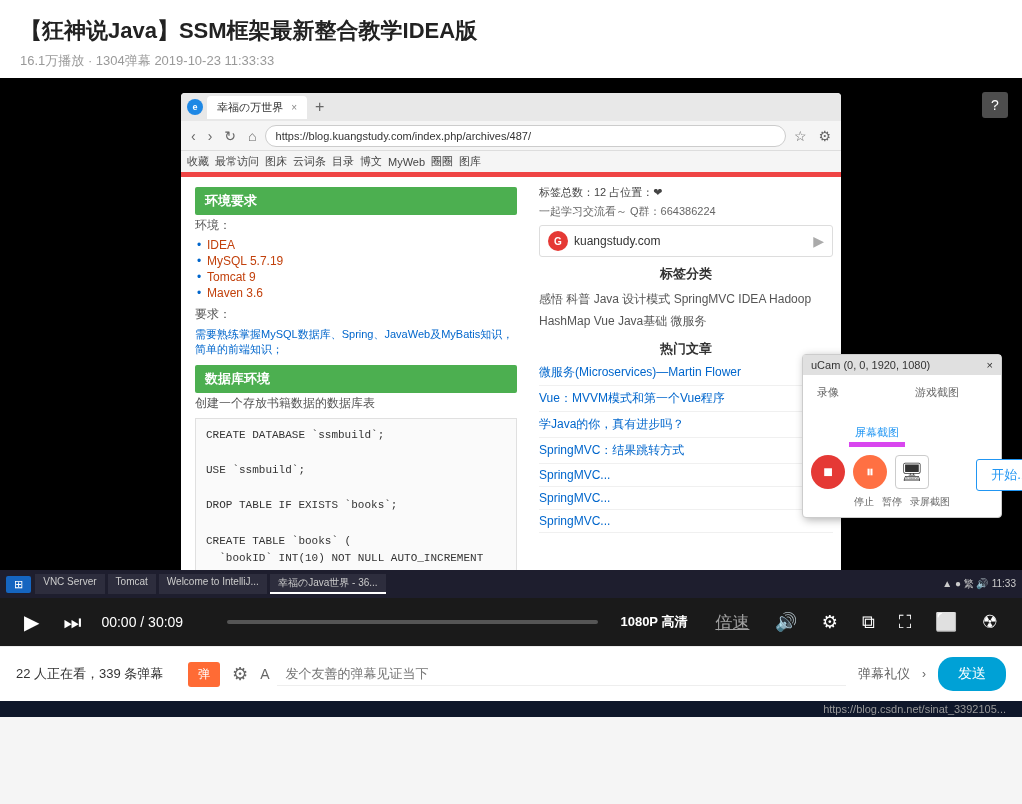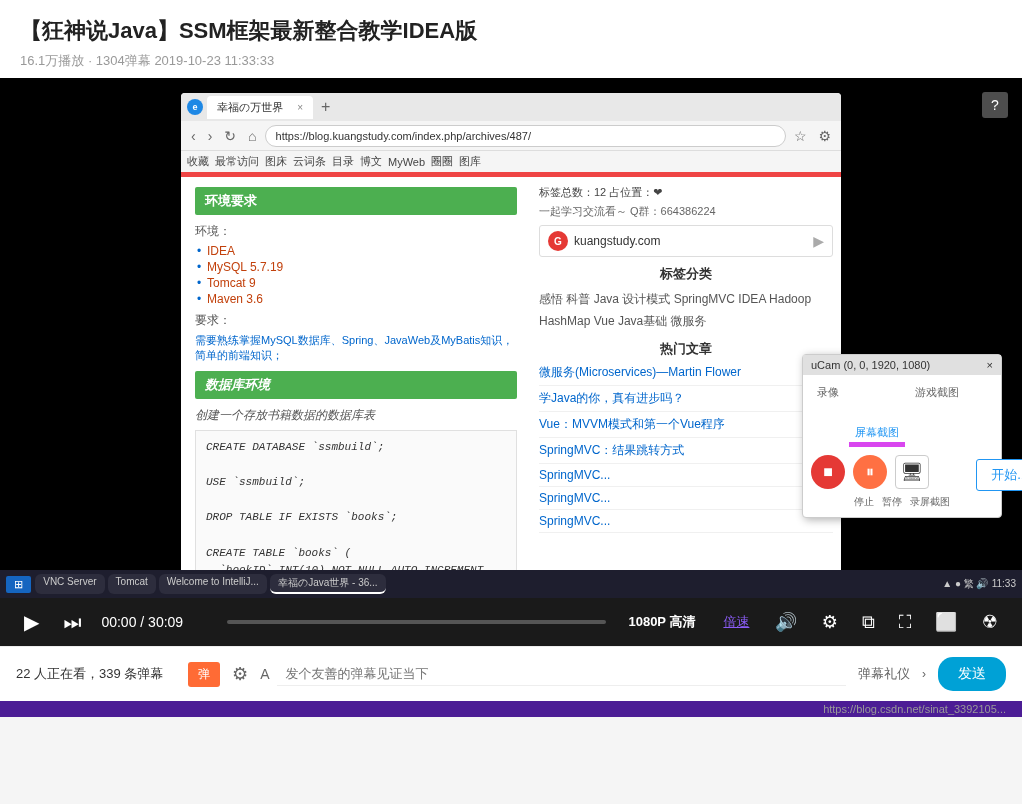--- a/index.html
+++ b/index.html
@@ -8,38 +8,38 @@
     .page-header { padding: 16px 20px 8px; background: #fff; }
     .page-title { font-size: 22px; font-weight: bold; color: #222; margin-bottom: 6px; }
     .page-meta { font-size: 13px; color: #999; }
 
     .video-section { background: #1a1a1a; position: relative; width: 100%; }
     .video-wrapper { position: relative; background: #000; width: 100%; height: 520px; display: flex; align-items: center; justify-content: center; overflow: hidden; }
 
     
     .browser-mock { width: 660px; height: 490px; background: #f0f0f0; border-radius: 4px; position: relative; overflow: hidden; margin-right: 0; }
     .browser-tab-bar { background: #e8e8e8; height: 28px; display: flex; align-items: center; padding: 0 6px; gap: 4px; }
-    .browser-tab { background: #fff; border-radius: 4px 4px 0 0; padding: 4px 10px; font-size: 11px; display: flex; align-items: center; gap: 14px; color: #333; }
+    .browser-tab { background: #fff; border-radius: 4px 4px 0 0; padding: 4px 10px; font-size: 11px; display: flex; align-items: center; gap: 8px; color: #333; }
     .browser-tab .tab-close { color: #888; font-size: 10px; cursor: pointer; }
     .browser-new-tab { color: #666; font-size: 16px; padding: 0 4px; cursor: pointer; }
     .browser-toolbar { background: #f5f5f5; height: 30px; display: flex; align-items: center; padding: 0 6px; gap: 4px; border-bottom: 1px solid #ddd; }
     .browser-nav-btn { background: none; border: none; color: #666; cursor: pointer; font-size: 14px; padding: 2px 4px; }
     .browser-address-bar { flex: 1; height: 22px; border: 1px solid #ccc; border-radius: 11px; padding: 0 10px; font-size: 11px; color: #333; background: #fff; }
     .browser-bookmarks { background: #f5f5f5; height: 26px; display: flex; align-items: center; padding: 0 6px; gap: 6px; border-bottom: 5px solid #ef4444; font-size: 11px; color: #444; }
     .bookmark-item { cursor: pointer; color: #444; font-size: 11px; }
     .browser-content { display: flex; height: calc(100% - 84px); overflow: hidden; }
     .article-area { flex: 1; padding: 10px 14px; overflow: hidden; background: #fff; }
-    .section-header { background: #4caf50; color: #fff; padding: 5px 10px; font-size: 13px; font-weight: bold; margin-bottom: 8px; border-radius: 2px; }
+    .section-header { background: #4caf50; color: #fff; padding: 5px 10px; font-size: 13px; font-weight: bold; margin-bottom: 2px; border-radius: 2px; }
     .env-label { font-size: 12px; color: #555; margin-bottom: 4px; }
     .bullet-list { list-style: none; padding: 0; }
     .bullet-list li { font-size: 12px; color: #c2410c; margin: 2px 0; padding-left: 12px; position: relative; }
     .bullet-list li::before { content: '•'; position: absolute; left: 2px; color: #0066cc; }
     .require-label { font-size: 12px; color: #555; margin: 6px 0 4px; }
     .require-item { font-size: 11px; color: #0066cc; margin: 2px 0; }
-    .db-section { margin-top: 8px; font-style: italic; }
+    .db-section { margin-top: 8px; }
     .db-desc { font-size: 12px; color: #555; margin-bottom: 6px; }
     .code-block { background: #fafafa; border: 1px solid #e0e0e0; padding: 8px 10px; font-family: 'Courier New', monospace; font-size: 11px; color: #333; line-height: 1.6; overflow: hidden; }
 
     .sidebar-right { width: 310px; background: #fff; padding: 8px; overflow: hidden; }
     .sidebar-stats { font-size: 11px; color: #444; margin-bottom: 4px; display: flex; gap: 8px; }
     .sidebar-study { font-size: 11px; color: #666; }
     .kuangstudy-link { display: flex; align-items: center; gap: 6px; border: 1px solid #ddd; border-radius: 3px; padding: 5px 8px; margin: 6px 0; }
     .kuang-icon { width: 20px; height: 20px; background: #e53935; border-radius: 50%; display: flex; align-items: center; justify-content: center; color: #fff; font-size: 10px; font-weight: bold; }
     .kuang-text { font-size: 12px; color: #333; flex: 1; }
     .kuang-arrow { color: #aaa; font-size: 14px; }
@@ -64,33 +64,33 @@
     .screen-popup-labels { display: flex; gap: 8px; justify-content: center; font-size: 10px; color: #666; }
     .start-btn { position: absolute; right: -50px; top: 50%; transform: translateY(-50%); background: #fff; border: 1px solid #2196f3; color: #2196f3; padding: 6px 14px; font-size: 13px; border-radius: 3px; cursor: pointer; }
 
     
     .help-btn { position: absolute; top: 14px; right: 14px; width: 26px; height: 26px; background: rgba(255,255,255,0.3); border-radius: 3px; display: flex; align-items: center; justify-content: center; color: #fff; font-size: 14px; cursor: pointer; }
 
     
     .os-taskbar { background: #1e1e2e; height: 28px; display: flex; align-items: center; padding: 0 6px; gap: 4px; }
     .taskbar-start { background: #1565c0; color: #fff; font-size: 11px; padding: 2px 8px; border-radius: 2px; cursor: pointer; }
     .taskbar-items { display: flex; gap: 3px; flex: 1; }
-    .taskbar-item { background: #2d2d3d; color: #ccc; font-size: 10px; padding: 2px 8px; border-radius: 6px; cursor: pointer; border-bottom: 2px solid transparent; }
+    .taskbar-item { background: #2d2d3d; color: #ccc; font-size: 10px; padding: 2px 8px; border-radius: 0; cursor: pointer; border-bottom: 2px solid transparent; }
     .taskbar-item.active { border-bottom-color: #fff; }
     .taskbar-right { display: flex; align-items: center; gap: 4px; }
     .taskbar-systray { color: #ccc; font-size: 10px; display: flex; gap: 3px; align-items: center; }
 
     
     .video-controls { background: #1a1a1a; padding: 8px 20px; display: flex; align-items: center; gap: 16px; }
     .ctrl-btn { background: none; border: none; color: #fff; cursor: pointer; font-size: 20px; padding: 4px; }
     .time-display { color: #fff; font-size: 14px; min-width: 110px; }
     .progress-bar { flex: 1; height: 4px; background: #555; border-radius: 2px; cursor: pointer; }
     .progress-fill { height: 100%; width: 0%; background: #e53935; border-radius: 2px; }
     .quality-btn { color: #fff; font-size: 13px; font-weight: bold; background: none; border: none; cursor: pointer; padding: 4px 6px; }
-    .speed-btn { color: #8b5cf6; font-size: 13px; background: none; border: none; cursor: pointer; padding: 4px 6px; text-decoration: underline; }
+    .speed-btn { color: #a3a3a3; font-size: 17px; background: none; border: none; cursor: pointer; padding: 4px 6px; text-decoration: underline; }
     .ctrl-icon { color: #fff; font-size: 18px; cursor: pointer; padding: 4px; background: none; border: none; }
 
     
     .bottom-bar { background: #fff; border-top: 1px solid #eee; padding: 10px 16px; display: flex; align-items: center; gap: 12px; }
     .viewers-info { font-size: 13px; color: #333; min-width: 160px; }
     .danmu-toggle { background: #ff6b35; color: #fff; border: none; padding: 4px 10px; border-radius: 3px; font-size: 12px; cursor: pointer; }
     .danmu-settings { background: none; border: none; cursor: pointer; font-size: 18px; color: #666; }
     .danmu-input-area { flex: 1; display: flex; align-items: center; gap: 8px; }
     .danmu-font-btn { background: none; border: none; color: #666; font-size: 14px; cursor: pointer; }
     .danmu-input { flex: 1; border: none; border-bottom: 1px solid #eee; padding: 4px 8px; font-size: 13px; color: #999; outline: none; background: transparent; }
@@ -185,22 +185,22 @@
             <span class="kuang-text">kuangstudy.com</span>
             <span class="kuang-arrow">▶</span>
           </div>
           <div class="tags-section">
             <div class="tags-title">标签分类</div>
             <div class="tags-cloud">感悟 科普 Java 设计模式 SpringMVC IDEA Hadoop HashMap Vue Java基础 微服务</div>
           </div>
           <div class="hot-articles">
             <div class="hot-title">热门文章</div>
             <div class="hot-item">微服务(Microservices)—Martin Flower</div>
+            <div class="hot-item">Vue：MVVM模式和第一个Vue程序</div>
             <div class="hot-item">学Java的你，真有进步吗？</div>
-            <div class="hot-item">Vue：MVVM模式和第一个Vue程序</div>
             <div class="hot-item">SpringMVC：结果跳转方式</div>
             <div class="hot-item">SpringMVC...</div>
             <div class="hot-item">SpringMVC...</div>
             <div class="hot-item">SpringMVC...</div>
           </div>
         </div>
       </div>
     </div>
 
     <div class="screen-popup">
@@ -274,15 +274,15 @@
   <button class="danmu-settings">⚙</button>
   <div class="danmu-input-area">
     <button class="danmu-font-btn">A</button>
     <input class="danmu-input" type="text" placeholder="发个友善的弹幕见证当下" style="">
   </div>
   <span class="danmu-etiquette">弹幕礼仪</span>
   <span class="danmu-chevron">›</span>
   <button class="send-btn">发送</button>
 </div>
 
-<div style="font-size:11px; color:#999; padding: 2px 16px; background:#4c1d95; text-align:right;">
+<div style="font-size:11px; color:#999; padding: 2px 16px; background:#0f172a; text-align:right;">
   <span>https://blog.csdn.net/sinat_3392105...</span>
 </div>
 
 </body></html>

